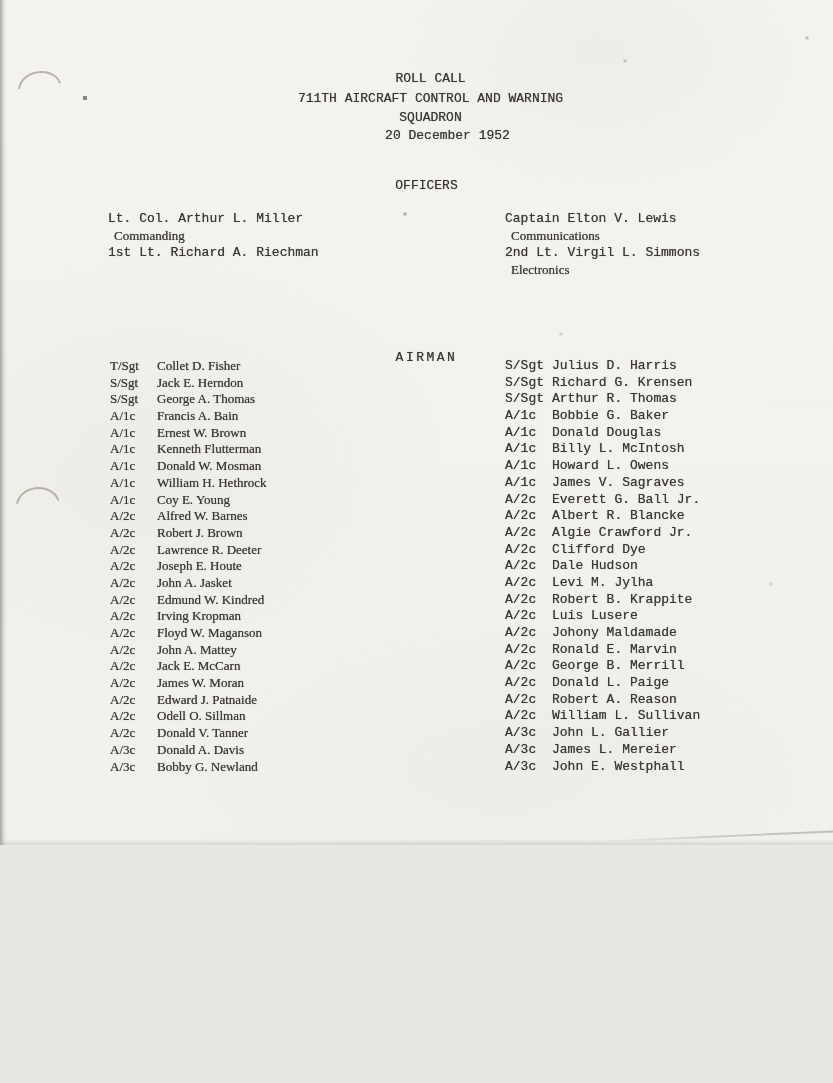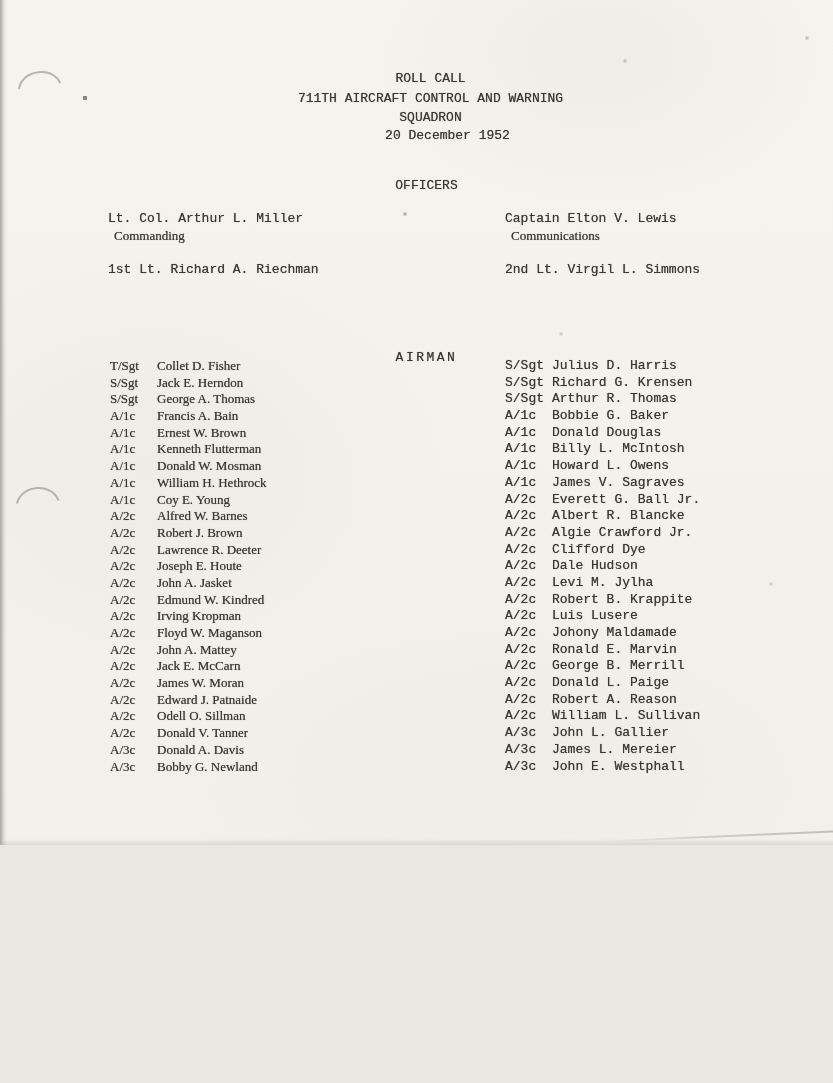--- a/index.html
+++ b/index.html
@@ -74,21 +74,21 @@
     text-align: center; padding-left: 26px; margin-left: 36px;
   }
   .section-heading {
     position: absolute; left: 0; right: 0;
     text-align: center; padding-left: 20px;
   }
   .officers-heading { top: 178px; }
   .airman-heading { top: 329px; letter-spacing: 2.5px; margin-top: 21px; }
   .officers-grid {
     position: absolute; left: 108px; top: 210px; width: 660px;
-    display: grid; grid-template-columns: 397px auto; row-gap: 17px;
+    display: grid; grid-template-columns: 397px auto; 
     line-height: 17px;
   }
   .officer-role { margin-left: 6px; font-family: Liberation Serif, serif; }
   .airmen-col {
     position: absolute; top: 358px;
     line-height: 16.7px;
   }
   .airmen-col.left { left: 110px; font-family: Liberation Serif, serif; }
   .airmen-col.right { left: 505px; }
   .airman-row { display: flex; height: 16.7px; white-space: nowrap; }
@@ -126,20 +126,21 @@
     </div>
       <div class="officer-entry">
       <div class="officer-name">Captain Elton V. Lewis</div>
       <div class="officer-role">Communications</div>
     </div>
       <div class="officer-entry">
       <div class="officer-name">1st Lt. Richard A. Riechman</div>
     </div>
       <div class="officer-entry">
       <div class="officer-name">2nd Lt. Virgil L. Simmons</div>
+      <div class="officer-role">Electronics</div>
     </div>
     </div>
 
   <div class="section-heading airman-heading">AIRMAN</div>
 
   <div class="airmen-col left">
 
   <div class="airman-row">
       <span class="airman-rank">T/Sgt</span>
       <span class="airman-name">Collet D. Fisher</span>

